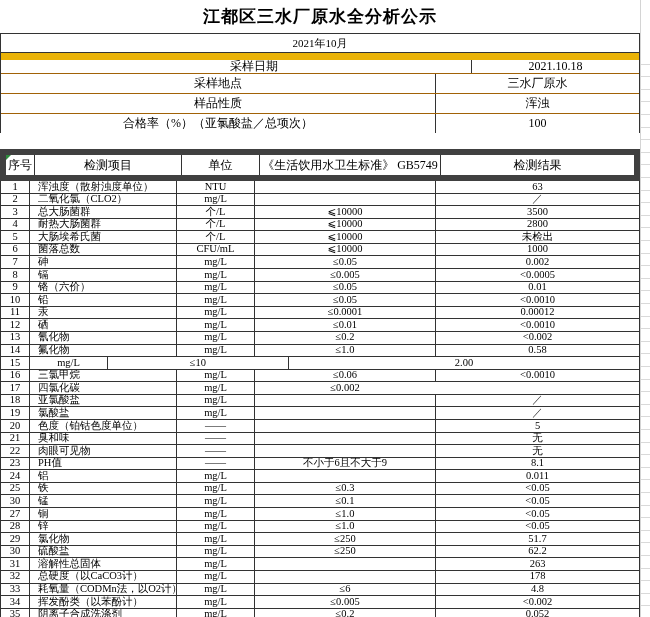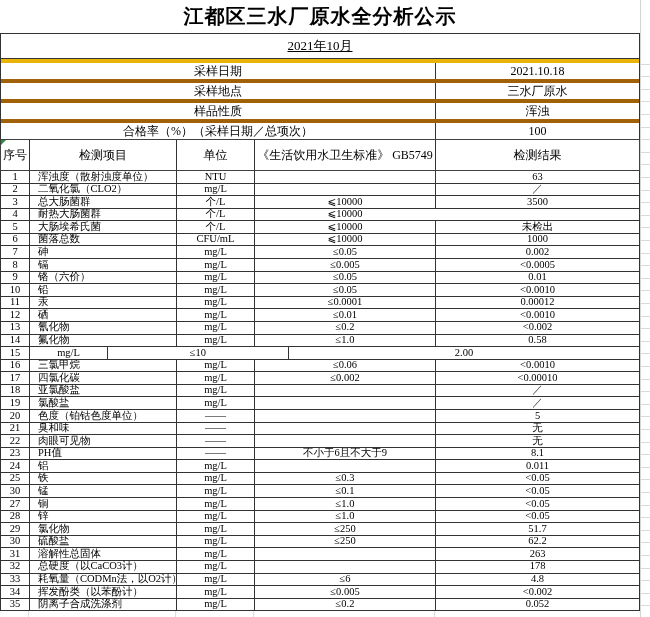--- a/index.html
+++ b/index.html
@@ -9,32 +9,32 @@
     position:relative;overflow:hidden;
     -webkit-font-smoothing:antialiased;
   }
   
   .gutter-vline{position:absolute;left:640px;top:0;bottom:0;width:1px;background:#d4d4d4;}
   .gutter-hlines{position:absolute;left:641px;top:52px;width:9px;height:565px;
     background:repeating-linear-gradient(to bottom,#ffffff 0 11.6px,#d9d9d9 11.6px 12.6px);}
   .doc{position:absolute;left:0;top:0;width:640px;}
 
   .title-row{height:33px;display:flex;align-items:center;justify-content:center;
-    font-size:20px;font-weight:bold;letter-spacing:1px;}
-
-  .subtitle-row{height:25px;box-sizing:border-box;border:1px solid #333;border-bottom:none;
-    display:flex;align-items:center;justify-content:center;font-size:13px;text-decoration:underline;}
+    font-size:17px;font-weight:bold;letter-spacing:1px;}
+
+  .subtitle-row{height:19px;box-sizing:border-box;border:1px solid #333;border-bottom:none;
+    display:flex;align-items:center;justify-content:center;font-size:11px;}
 
   .info-block{box-sizing:border-box;border:1px solid #333;border-bottom:none;}
-  .info-row{height:20px;box-sizing:border-box;border-top:4px solid #a16207;display:flex;font-size:12px;}
-  .info-row:first-child{border-top:4px solid #eab308;}
+  .info-row{height:20px;box-sizing:border-box;border-top:1px solid #a16207;display:flex;font-size:12px;}
+  .info-row:first-child{border-top:7px solid #eab308;padding-left:36px;}
   .info-label{width:434px;box-sizing:border-box;display:flex;align-items:center;justify-content:center;}
   .info-value{flex:1;box-sizing:border-box;border-left:1px solid #333;display:flex;align-items:center;justify-content:center;}
 
-  .thead{height:32px;box-sizing:border-box;border:1px solid #404040;display:flex;font-size:12px;}
+  .thead{height:32px;box-sizing:border-box;border:6px solid #404040;display:flex;font-size:12px;margin-top:16px;}
   .thead .c{box-sizing:border-box;display:flex;align-items:center;justify-content:center;border-left:1px solid #333;text-align:center;}
   .thead .c:first-child{border-left:none;position:relative;}
   .tri{position:absolute;left:0;top:0;width:0;height:0;
     border-top:5px solid #2e8b3d;border-right:5px solid transparent;}
 
   .tbody{height:440px;box-sizing:border-box;border-left:1px solid #333;border-right:1px solid #333;
     display:flex;flex-direction:column;font-size:10.5px;}
   .r{flex:1;display:flex;box-sizing:border-box;border-bottom:1px solid #333;min-height:0;}
   .r .c{box-sizing:border-box;border-left:1px solid #333;display:flex;align-items:center;justify-content:center;
     white-space:nowrap;overflow:hidden;line-height:1;}
@@ -71,21 +71,21 @@
     </div>
     <div class="info-row">
       <div class="info-label">采样地点</div>
       <div class="info-value">三水厂原水</div>
     </div>
     <div class="info-row">
       <div class="info-label">样品性质</div>
       <div class="info-value">浑浊</div>
     </div>
     <div class="info-row">
-      <div class="info-label">合格率（%）（采样日期／总项次）</div>
+      <div class="info-label">合格率（%）（亚氯酸盐／总项次）</div>
       <div class="info-value">100</div>
     </div>
   </div>
 
   <div class="thead">
     <div class="c w-no">
       <span class="tri"></span>
       <span>序号</span>
     </div>
     <div class="c w-item">检测项目</div>
@@ -117,20 +117,21 @@
     <div class="c w-unit">个/L</div>
     <div class="c w-std">⩽10000</div>
     <div class="c w-res">3500</div>
   </div>
 
   <div class="r">
     <div class="c w-no">4</div>
     <div class="c w-item item">耐热大肠菌群</div>
     <div class="c w-unit">个/L</div>
     <div class="c w-std">⩽10000</div>
+    <div class="c w-res">2800</div>
   </div>
 
   <div class="r">
     <div class="c w-no">5</div>
     <div class="c w-item item">大肠埃希氏菌</div>
     <div class="c w-unit">个/L</div>
     <div class="c w-std">⩽10000</div>
     <div class="c w-res">未检出</div>
   </div>
 
@@ -219,21 +220,20 @@
     <div class="c w-unit">mg/L</div>
     <div class="c w-std">≤0.06</div>
     <div class="c w-res">&lt;0.0010</div>
   </div>
 
   <div class="r">
     <div class="c w-no">17</div>
     <div class="c w-item item">四氯化碳</div>
     <div class="c w-unit">mg/L</div>
     <div class="c w-std">≤0.002</div>
-    <div class="c w-res">&lt;0.00010</div>
   </div>
 
   <div class="r">
     <div class="c w-no">18</div>
     <div class="c w-item item">亚氯酸盐</div>
     <div class="c w-unit">mg/L</div>
     <div class="c w-std"></div>
     <div class="c w-res">／</div>
   </div>
 

